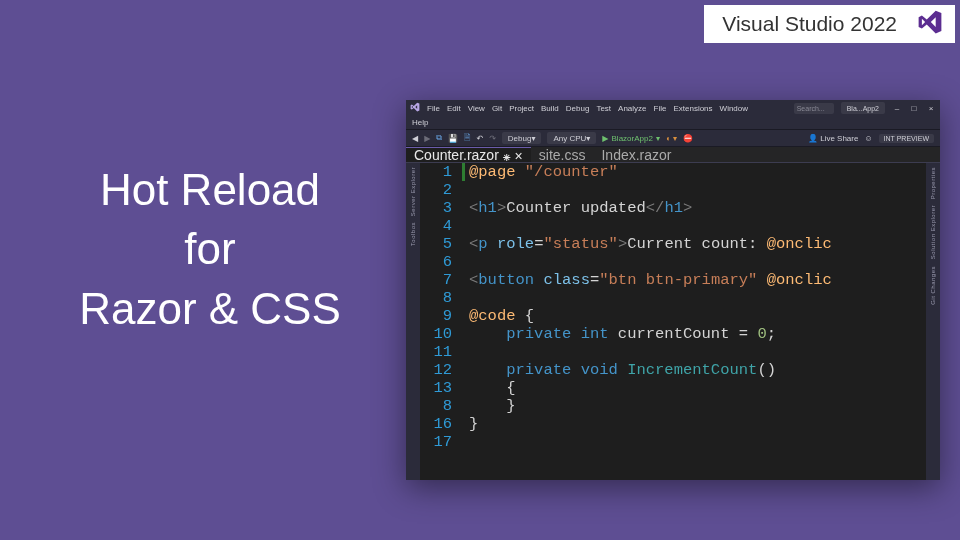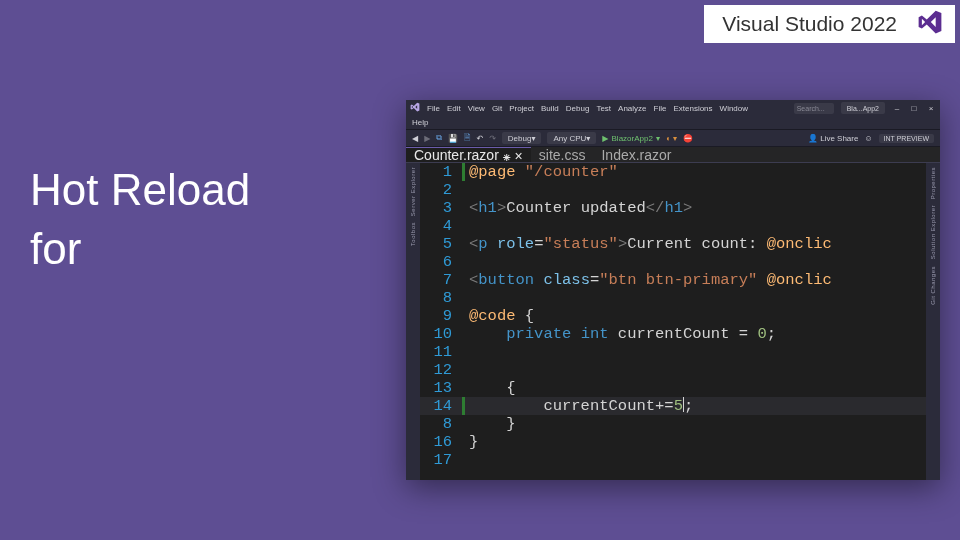--- a/index.html
+++ b/index.html
@@ -27,20 +27,21 @@
   .brand svg { width: 26px; height: 26px; }
   
   .hero {
     position: absolute;
     left: 30px; top: 160px;
     width: 360px;
     color: #fff;
     font-weight: 300;
     font-size: 44px;
     line-height: 1.35;
+    text-align: center;
   }
   
   .ide {
     position: absolute;
     left: 406px; top: 100px;
     width: 534px; height: 380px;
     background: #1e1e1e;
     box-shadow: 0 8px 30px rgba(0,0,0,.45);
     font-size: 9px;
     color: #ccc;
@@ -176,20 +177,21 @@
   <span>
     <svg viewBox="0 0 32 32">
         <path fill="#5c2d91" d="M23 2l7 3v22l-7 3-11-11-6 5-4-2V10l4-2 6 5L23 2zm0 8l-6 6 6 6V10zM6 12v8l4-4-4-4z"></path>
       </svg>
   </span>
 </div>
 
 <div class="hero">
   <div>Hot Reload</div>
   <div>for</div>
+  <div>Razor &amp; CSS</div>
 </div>
 
 <div class="ide">
 
   <div class="ide-menubar">
     <span>
       <svg width="10" height="10" viewBox="0 0 32 32">
           <path fill="#b9a7e6" d="M23 2l7 3v22l-7 3-11-11-6 5-4-2V10l4-2 6 5L23 2zm0 8l-6 6 6 6V10zM6 12v8l4-4-4-4z"></path>
         </svg>
     </span>
@@ -255,23 +257,22 @@
         <div class="row"><div class="gutter">2</div><div class="change"></div><div class="code"></div></div>
         <div class="row"><div class="gutter">3</div><div class="change"></div><div class="code"><span class="tok-angle">&lt;</span><span class="tok-tag">h1</span><span class="tok-angle">&gt;</span><span class="tok-plain">Counter updated</span><span class="tok-angle">&lt;/</span><span class="tok-tag">h1</span><span class="tok-angle">&gt;</span></div></div>
         <div class="row"><div class="gutter">4</div><div class="change"></div><div class="code"></div></div>
         <div class="row"><div class="gutter">5</div><div class="change"></div><div class="code"><span class="tok-angle">&lt;</span><span class="tok-tag">p </span><span class="tok-attr">role</span><span class="tok-plain">=</span><span class="tok-str">"status"</span><span class="tok-angle">&gt;</span><span class="tok-plain">Current count: </span><span class="tok-dir">@onclic</span></div></div>
         <div class="row"><div class="gutter">6</div><div class="change"></div><div class="code"></div></div>
         <div class="row"><div class="gutter">7</div><div class="change"></div><div class="code"><span class="tok-angle">&lt;</span><span class="tok-tag">button </span><span class="tok-attr">class</span><span class="tok-plain">=</span><span class="tok-str">"btn btn-primary" </span><span class="tok-dir">@onclic</span></div></div>
         <div class="row"><div class="gutter">8</div><div class="change"></div><div class="code"></div></div>
         <div class="row"><div class="gutter">9</div><div class="change"></div><div class="code"><span class="tok-dir">@code </span><span class="tok-plain">{</span></div></div>
         <div class="row"><div class="gutter">10</div><div class="change"></div><div class="code"><span class="tok-plain">    </span><span class="tok-kw">private int</span><span class="tok-plain"> currentCount = </span><span class="tok-num">0</span><span class="tok-plain">;</span></div></div>
         <div class="row"><div class="gutter">11</div><div class="change"></div><div class="code"></div></div>
-        <div class="row"><div class="gutter">12</div><div class="change"></div></div>
+        <div class="row"><div class="gutter">12</div><div class="change"></div><div class="code"><span class="tok-plain">    </span><span class="tok-kw">private void </span><span class="tok-type">IncrementCount</span><span class="tok-plain">()</span></div></div>
         <div class="row"><div class="gutter">13</div><div class="change"></div><div class="code"><span class="tok-plain">    {</span></div></div>
-        <div class="row hl"><div class="gutter">14</div><div class="change g"></div><div class="code"><span class="tok-plain">        currentCount+=</span><span class="tok-num">5</span><span class="caret"></span><span class="tok-plain">;</span></div></div>
         <div class="row"><div class="gutter">8</div><div class="change"></div><div class="code"><span class="tok-plain">    }</span></div></div>
         <div class="row"><div class="gutter">16</div><div class="change"></div><div class="code"><span class="tok-plain">}</span></div></div>
         <div class="row"><div class="gutter">17</div><div class="change"></div><div class="code"></div></div>
       </div>
 
     <div class="ide-right-rail">
       <span>Properties</span>
       <span>Solution Explorer</span>
       <span>Git Changes</span>
     </div>

